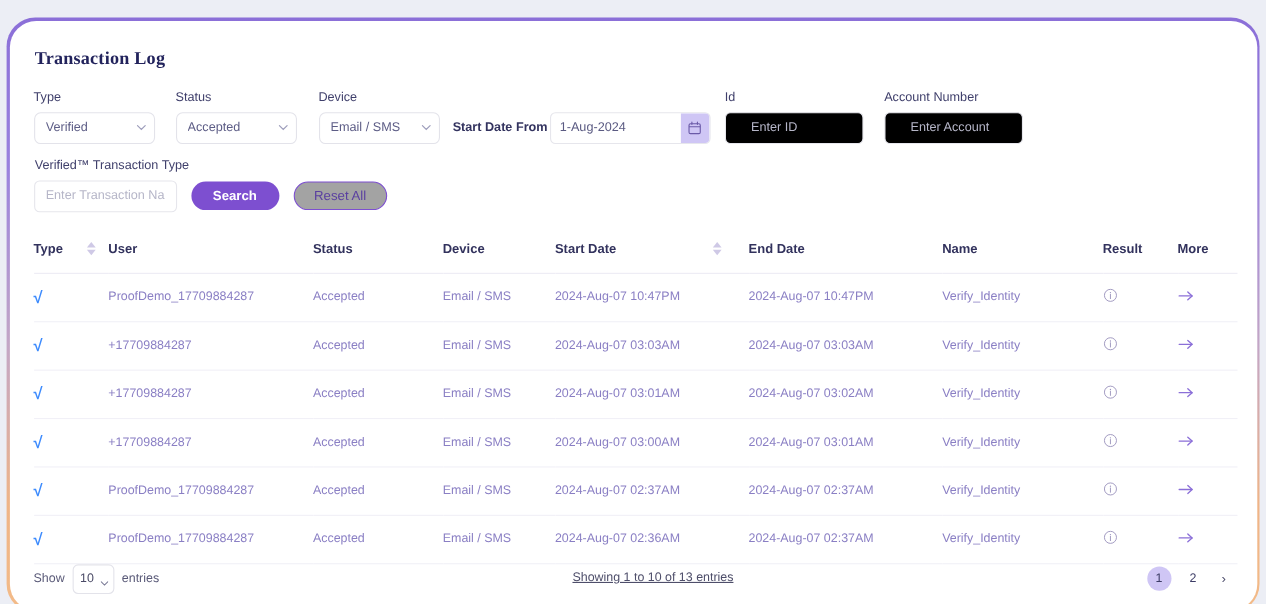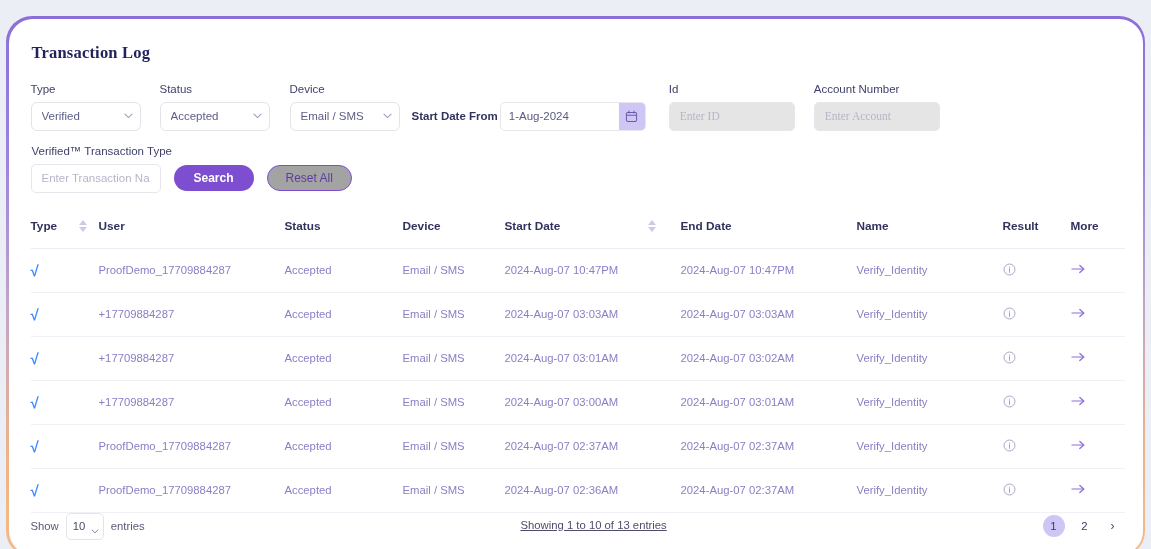--- a/index.html
+++ b/index.html
@@ -102,26 +102,26 @@
     display: flex; align-items: center; justify-content: center;
     border: 0;
     cursor: pointer;
   }
   .cal-btn svg { display: block; }
 
   .text-input {
     width: 126px; height: 29px;
     border: 1px solid #e6e6ec;
     border-radius: 5px;
-    background: #e5e5e5;
-    padding: 0 10px;
+    background: #000000;
+    padding: 0 23px;
     font-size: 11.5px;
     color: #5a5a82;
     outline: none;
-    font-family: Liberation Serif, serif;
+    font-family: Liberation Sans, sans-serif;
   }
   .text-input::placeholder { color: #b6b6c8; }
 
   
   .filter-row2 { margin-top: 14px; }
   .tn-label {
     font-size: 11.5px;
     color: #3f3f6b;
     margin-bottom: 7px;
     margin-left: 1px;
@@ -304,21 +304,21 @@
               <option>Email / SMS</option>
             </select>
             <span class="chev">
               <svg width="9" height="6" viewBox="0 0 9 6">
                   <path d="M1 1.2 L4.5 4.6 L8 1.2" stroke="#9d9dbb" stroke-width="1.1" fill="none" stroke-linecap="round"></path>
                 </svg>
             </span>
           </div>
         </div>
 
-        <div class="inline-field" style="margin-right:11px;">
+        <div class="inline-field" style="margin-right:1px;">
           <span class="inline-label">Start Date From</span>
           <div class="date-box">
             <input type="text" value="1-Aug-2024" style="">
             <button class="cal-btn">
               <svg width="13" height="13" viewBox="0 0 14 14">
                 <rect x="1.5" y="2.7" width="11" height="9.6" rx="1.4" fill="none" stroke="#6b5aa8" stroke-width="1.1"></rect>
                 <line x1="1.5" y1="5.6" x2="12.5" y2="5.6" stroke="#6b5aa8" stroke-width="1.1"></line>
                 <line x1="4.3" y1="1.1" x2="4.3" y2="3.3" stroke="#6b5aa8" stroke-width="1.1" stroke-linecap="round"></line>
                 <line x1="9.7" y1="1.1" x2="9.7" y2="3.3" stroke="#6b5aa8" stroke-width="1.1" stroke-linecap="round"></line>
               </svg>

